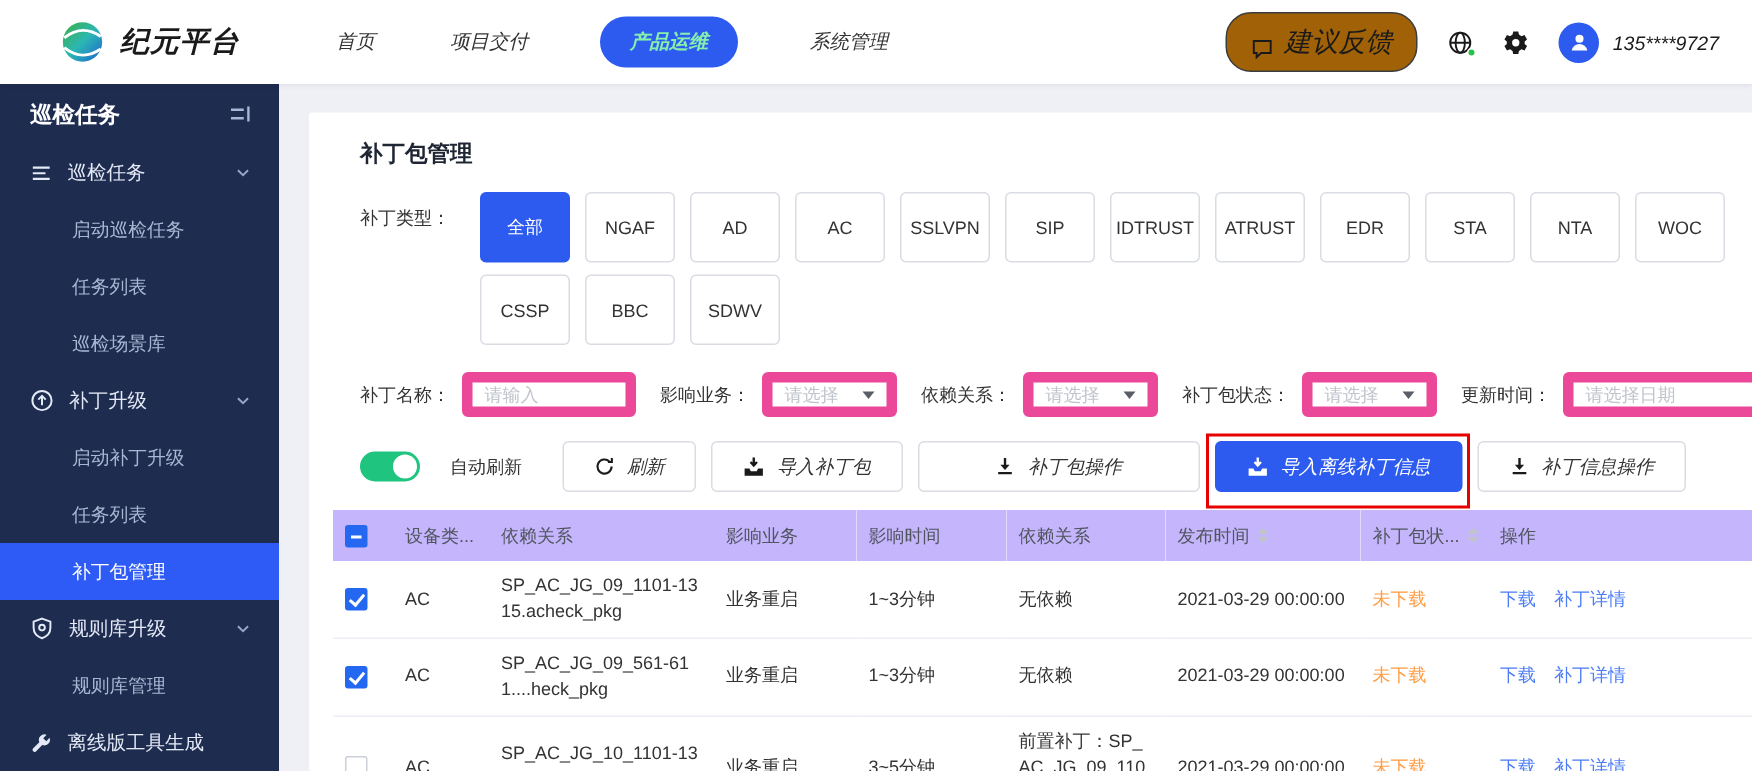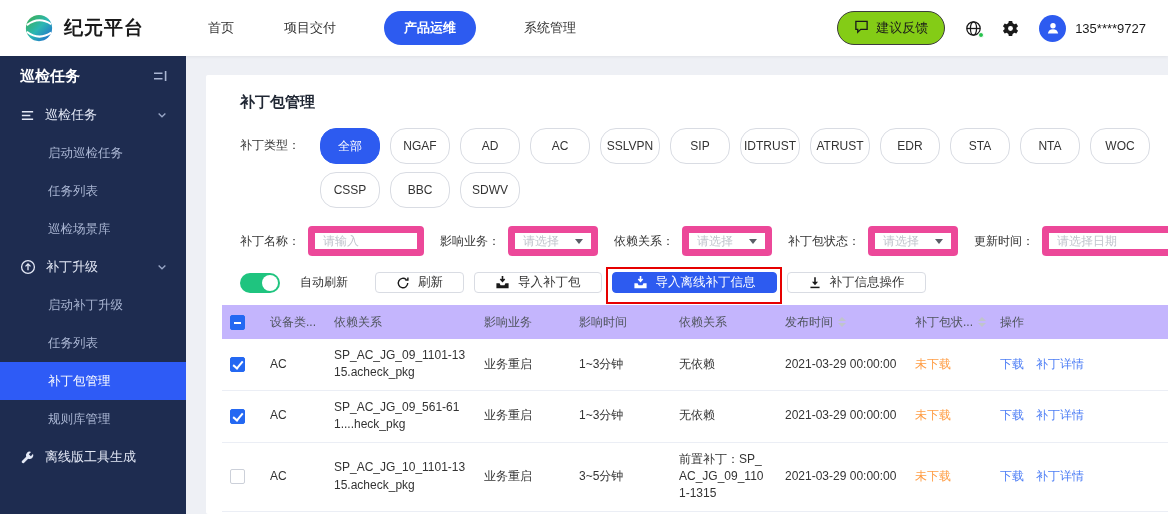--- a/index.html
+++ b/index.html
@@ -1,30 +1,30 @@
 <!DOCTYPE html>
 <html><head>
 <meta charset="utf-8">
 <style>
   * { margin:0; padding:0; box-sizing:border-box; }
   html,body { width:1168px; height:514px; overflow:hidden;
     font-family:"Liberation Sans","DejaVu Sans",sans-serif; font-size:12px; color:#333; background:#eef0f5; }
 
   
-  .topbar { height:56px; background:#fff; display:flex; align-items:center; padding:0 22px 0 24px;
-    box-shadow:0 1px 3px rgba(0,0,0,.06); position:relative; z-index:5; }
+  .topbar { height:56px; background:#fff; display:flex; align-items:center; padding:0 22px 0 40px;
+    box-shadow:0 1px 3px rgba(0,0,0,.06); position:relative; z-index:5;font-style:italic; }
   .brand { display:flex; align-items:center; gap:10px; }
   .brand-logo { width:30px; height:30px; display:block; }
   .brand-name { font-size:19px; font-weight:bold; color:#1a1a1a; letter-spacing:1px; }
   .topnav { display:flex; align-items:center; gap:46px; margin-left:62px; }
   .nav-item { font-size:13px; color:#333; cursor:pointer; padding:8px 2px; border-radius:17px; white-space:nowrap; }
-  .nav-item.active { background:#2d5bf0; color:#ffffff; padding:8px 20px; font-weight:bold; }
+  .nav-item.active { background:#2d5bf0; color:#86efac; padding:8px 20px; font-weight:bold; }
   .top-right { margin-left:auto; display:flex; align-items:center; gap:20px; }
-  .feedback-btn { display:flex; align-items:flex-start; gap:7px; border:1px solid #3c3c3c; border-radius:17px;
-    padding:7px 16px; font-size:13px; color:#1a1a1a; cursor:pointer; background:#84cc16; }
+  .feedback-btn { display:flex; align-items:flex-end; gap:7px; border:1px solid #3c3c3c; border-radius:17px;
+    padding:7px 16px; font-size:18px; color:#1a1a1a; cursor:pointer; background:#a16207; }
   .icon { display:inline-flex; align-items:center; justify-content:center; line-height:0; }
   .icon svg { display:block; }
   .globe-wrap { position:relative; cursor:pointer; }
   .globe-dot { position:absolute; right:-2px; bottom:-1px; width:6px; height:6px; border-radius:50%;
     background:#27c24c; border:1px solid #fff; }
   .gear { cursor:pointer; }
   .userbox { display:flex; align-items:center; gap:9px; cursor:pointer; }
   .avatar { width:27px; height:27px; border-radius:50%; background:#2d5bf0; display:flex; align-items:center; justify-content:center; }
   .phone { font-size:13px; color:#1a1a1a; }
 
@@ -44,41 +44,41 @@
   .sb-child.active { background:#2e5bf6; color:#fff; }
 
   
   .main { flex:1; padding:19px 0 0 20px; }
   .card { background:#fff; height:100%; border-radius:2px; padding:16px 16px 0 16px; }
   .page-title { font-size:15px; font-weight:bold; color:#1f2633; margin:2px 0 16px 18px; }
 
   .ptype-row { display:flex; align-items:center; margin-left:18px; margin-bottom:8px; }
   .ptype-label { width:80px; color:#333; flex-shrink:0; padding-top:9px; align-self:flex-start; }
   .ptype-btns { display:flex; gap:10px; flex-wrap:nowrap; }
-  .pbtn { height:36px; min-width:60px; padding:0 0; background:#fff; border:1px solid #d9dce3; border-radius:16px;
+  .pbtn { height:47px; min-width:60px; padding:0 0; background:#fff; border:1px solid #d9dce3; border-radius:4px;
     font-size:12px; color:#333; display:flex; align-items:center; justify-content:center; cursor:pointer; white-space:nowrap; }
   .pbtn.active { background:#2d5bf0; border-color:#2d5bf0; color:#fff; }
 
   .filters { display:flex; align-items:center; margin:18px 0 0 18px; gap:16px; flex-wrap:nowrap; }
   .f-item { display:flex; align-items:center; gap:8px; white-space:nowrap; }
   .f-label { color:#333; }
   .f-input, .f-select, .f-date { height:30px; border:7px solid #ec4899; border-radius:4px; background:#fff;
     display:flex; align-items:center; padding:0 8px; color:#c0c4cc; cursor:pointer; }
   .f-input { width:116px; }
   .f-select { width:90px; justify-content:space-between; }
   .f-date { width:226px; justify-content:space-between; color:#c0c4cc; }
   .caret { width:0; height:0; border-left:4px solid transparent; border-right:4px solid transparent;
     border-top:5px solid #5a5e66; margin-left:6px; }
 
   .toolbar { display:flex; align-items:center; margin:16px 0 0 18px; gap:10px; }
   .toggle-wrap { display:flex; align-items:center; gap:20px; margin-right:17px; }
   .toggle { width:40px; height:20px; border-radius:10px; background:#1fc47f; position:relative; cursor:pointer; }
   .toggle .knob { position:absolute; top:2px; right:2px; width:16px; height:16px; border-radius:50%; background:#fff; }
-  .tbtn { height:21px; border:1px solid #d9dce3; border-radius:4px; background:#fff; color:#333; font-size:12.5px;
-    display:flex; align-items:center; justify-content:center; gap:8px; padding:0 20px; cursor:pointer; white-space:nowrap; }
+  .tbtn { height:34px; border:1px solid #d9dce3; border-radius:4px; background:#fff; color:#333; font-size:12.5px;
+    display:flex; align-items:center; justify-content:center; gap:8px; padding:0 20px; cursor:pointer; white-space:nowrap;font-style:italic; }
   .tbtn .icon { color:#1a1a1a; }
   .tbtn.wide { min-width:188px; }
   .tbtn.primary { background:#2d5bf0; border-color:#2d5bf0; color:#fff;align-items:center; }
   .tbtn.primary .icon { color:#fff; }
   .hl-wrap { position:relative; }
   .hl-box { position:absolute; left:-6px; right:-5px; top:-5px; bottom:-11px; border:2px solid #e60000; pointer-events:none; }
 
   
   table { width:100%; border-collapse:collapse; margin-top:12px; table-layout:fixed; }
   thead th { background:#c4b5fd; height:34px; font-weight:normal; color:#50555e; text-align:left;
@@ -196,20 +196,34 @@
           <span>补丁升级</span>
           <span class="chev icon">
             <svg width="12" height="12" viewBox="0 0 16 16" stroke="currentColor" stroke-width="1.7" fill="none">
               <path d="M3.5 6l4.5 4.4L12.5 6"></path>
             </svg>
           </span>
         </div>
         <div class="sb-child">启动补丁升级</div>
         <div class="sb-child">任务列表</div>
         <div class="sb-child active">补丁包管理</div>
+        <div class="sb-group">
+          <span class="icon">
+            <svg width="16" height="16" viewBox="0 0 16 16" stroke="currentColor" stroke-width="1.3" fill="none">
+              <path d="M8 1.4l5.6 2v4.1c0 3.4-2.3 5.8-5.6 7-3.3-1.2-5.6-3.6-5.6-7V3.4z"></path>
+              <circle cx="8" cy="7.4" r="1.9"></circle>
+            </svg>
+          </span>
+          <span>规则库升级</span>
+          <span class="chev icon">
+            <svg width="12" height="12" viewBox="0 0 16 16" stroke="currentColor" stroke-width="1.7" fill="none">
+              <path d="M3.5 6l4.5 4.4L12.5 6"></path>
+            </svg>
+          </span>
+        </div>
         <div class="sb-child">规则库管理</div>
         <div class="sb-group">
           <span class="icon">
             <svg width="15" height="15" viewBox="0 0 16 16" fill="currentColor">
               <path d="M13.9 4.1a4 4 0 0 1-5.2 5.2l-4.5 4.5a1.5 1.5 0 0 1-2.1-2.1l4.5-4.5a4 4 0 0 1 5.2-5.2L9.4 4.4l2.2 2.2z"></path>
             </svg>
           </span>
           <span>离线版工具生成</span>
         </div>
       </nav>
@@ -296,20 +310,29 @@
               <span>刷新</span>
             </button>
             <button class="tbtn">
               <span class="icon">
                 <svg width="15" height="15" viewBox="0 0 16 16" fill="currentColor">
                   <path d="M8 1v5.6M5.7 4.3L8 6.7l2.3-2.4" stroke="currentColor" stroke-width="1.7" fill="none"></path>
                   <path d="M1.5 8.8h3.4l1 2h4.2l1-2h3.4v5.2h-13z"></path>
                 </svg>
               </span>
               <span>导入补丁包</span>
+            </button>
+            <button class="tbtn wide">
+              <span class="icon">
+                <svg width="14" height="14" viewBox="0 0 16 16" fill="currentColor">
+                  <path d="M7.1 1.5h1.8v5.2h2.6L8 10.6 4.5 6.7h2.6z"></path>
+                  <rect x="2.8" y="12.2" width="10.4" height="1.7"></rect>
+                </svg>
+              </span>
+              <span>补丁包操作</span>
             </button>
             <span class="hl-wrap">
               <button class="tbtn primary">
                 <span class="icon">
                   <svg width="15" height="15" viewBox="0 0 16 16" fill="currentColor">
                     <path d="M8 1v5.6M5.7 4.3L8 6.7l2.3-2.4" stroke="currentColor" stroke-width="1.7" fill="none"></path>
                     <path d="M1.5 8.8h3.4l1 2h4.2l1-2h3.4v5.2h-13z"></path>
                   </svg>
                 </span>
                 <span>导入离线补丁信息</span>

